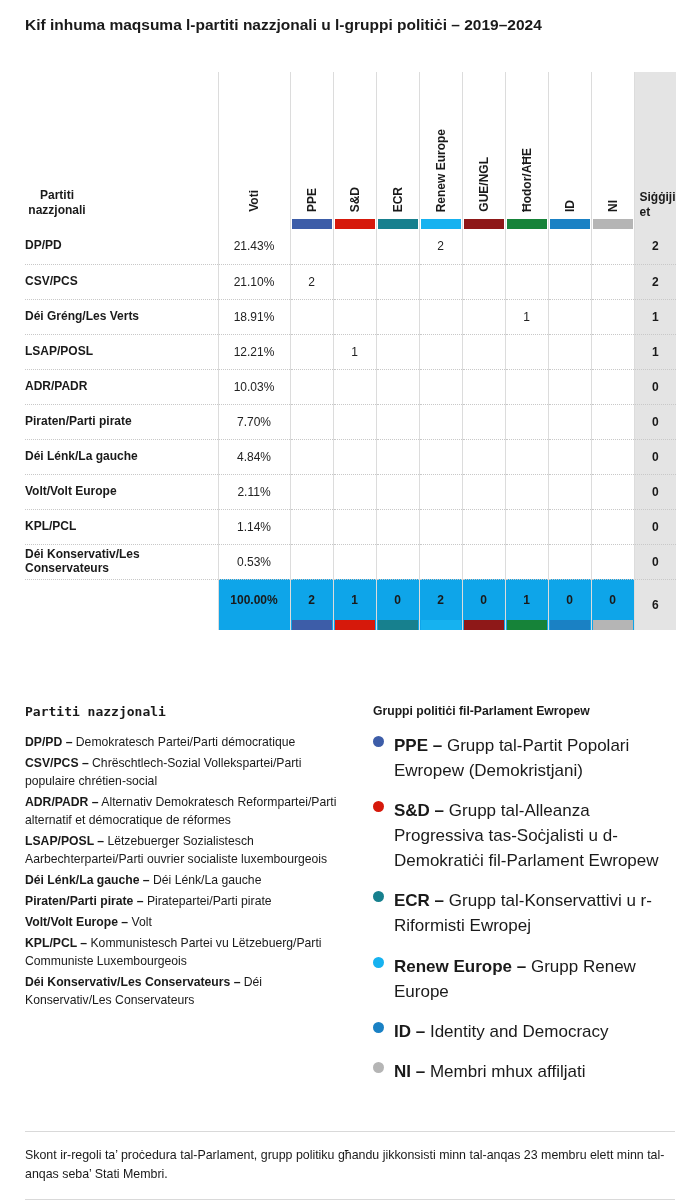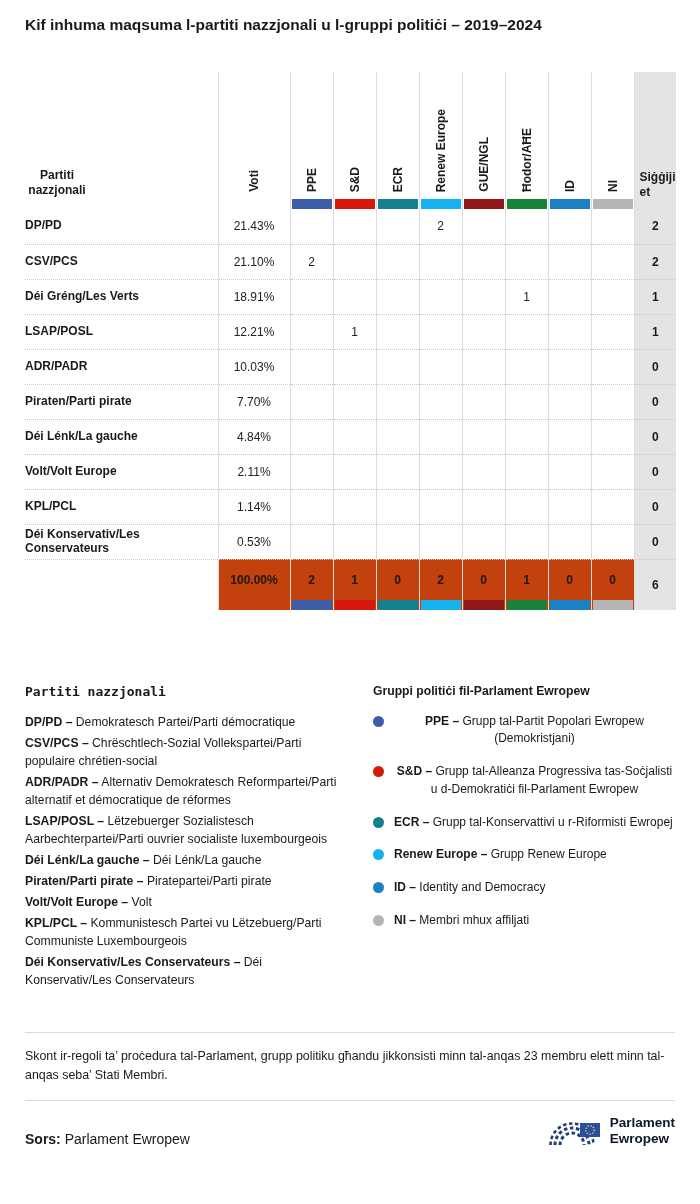--- a/index.html
+++ b/index.html
@@ -17,53 +17,53 @@
   
   .results-table { margin-top: 38px; border-collapse: collapse; table-layout: fixed; width: 650px; }
   .results-table th, .results-table td { padding: 0; }
   th { font-weight: normal; vertical-align: bottom; }
   .th-party { width: 193px; }
   .th-voti  { width: 72px; }
   .th-group { width: 43px; }
   .th-seats { width: 42px; background: #e4e4e4; }
   .b-left { border-left: 1px solid #dcdcdc; }
 
-  .hwrap { display: flex; flex-direction: column; justify-content: flex-end; align-items: center; height: 137px; }
+  .hwrap { display: flex; flex-direction: column; justify-content: flex-end; align-items: center; height: 137px; margin-top: 20px; }
   .hwrap-left { display: flex; flex-direction: column; justify-content: flex-end; height: 137px; }
   .vlabel {
     writing-mode: vertical-rl; transform: rotate(180deg);
     font-size: 12px; font-weight: 700; line-height: 1; white-space: nowrap;
     margin-bottom: 7px;
   }
   .cbar { width: calc(100% - 2px); height: 10px; }
   .cbar.spacer { background: transparent; }
   .party-head { width: 64px; font-size: 12px; font-weight: 700; line-height: 1.3; overflow-wrap: anywhere; padding-bottom: 10px; }
   .seats-head { font-size: 12px; font-weight: 700; line-height: 1.3; overflow-wrap: anywhere; align-self: flex-start; text-align: left; padding: 0 0 8px 5px; width: 100%; }
 
   tr.data-row { height: 35px; }
   tr.data-row td { border-bottom: 1px dotted #c8c8c8; font-size: 12px; vertical-align: middle; }
   .td-party { font-weight: 700; padding-right: 6px; line-height: 1.15; }
   .td-voti, .td-group { text-align: center; color: #222; }
   .td-seats { text-align: center; font-weight: 700; background: #e4e4e4; }
 
   tr.total-row { height: 50px; }
   tr.total-row td { vertical-align: bottom; }
-  .tot-bg { background: #c2410c; }
+  .tot-bg { background: #0ea5e9; }
   .tval { height: 40px; display: flex; align-items: center; justify-content: center; font-weight: 700; font-size: 12px; }
   .tcell { display: flex; flex-direction: column; align-items: center; }
   .td-seats-total { background: #e4e4e4; text-align: center; font-weight: 700; font-size: 12px; vertical-align: middle !important; }
 
   
   .legend-row { display: flex; margin-top: 74px; }
   .legend-parties { width: 348px; padding-right: 22px; }
   .legend-groups { flex: 1; }
   .legend-parties h3 { font-family: "DejaVu Sans Mono", monospace; font-size: 13px; font-weight: 700; margin: 0 0 14px 0; }
   .legend-groups h3 { font-size: 12.2px; font-weight: 700; margin: 0 0 14px 0; }
   .pl-item { font-size: 12.2px; line-height: 1.48; margin: 0 0 3px 0; }
-  .gl-item { display: flex; font-size: 12px; line-height: 1.48; margin: 15px 0 7px 0; text-align: center; }
+  .gl-item { display: flex; font-size: 17px; line-height: 1.48; margin: 15px 0 7px 0; }
   .dot { width: 11px; height: 11px; border-radius: 50%; flex: 0 0 11px; margin: 3px 10px 0 0; }
 
   
   .divider { border: none; border-top: 1px solid #d9d9d9; margin: 40px 0 0 0; }
   .divider2 { margin-top: 16px; }
   .footnote { font-size: 12.4px; line-height: 1.5; margin: 14px 0 0 0; }
   .footer-row { display: flex; justify-content: space-between; align-items: flex-end; margin-top: 10px; }
   .source { font-size: 14px; margin: 0 16px 4px 0; }
   .ep-logo { display: flex; align-items: center; gap: 9px; }
   .logo-text { font-size: 13.5px; font-weight: 700; color: #0f172a; line-height: 1.2; }

